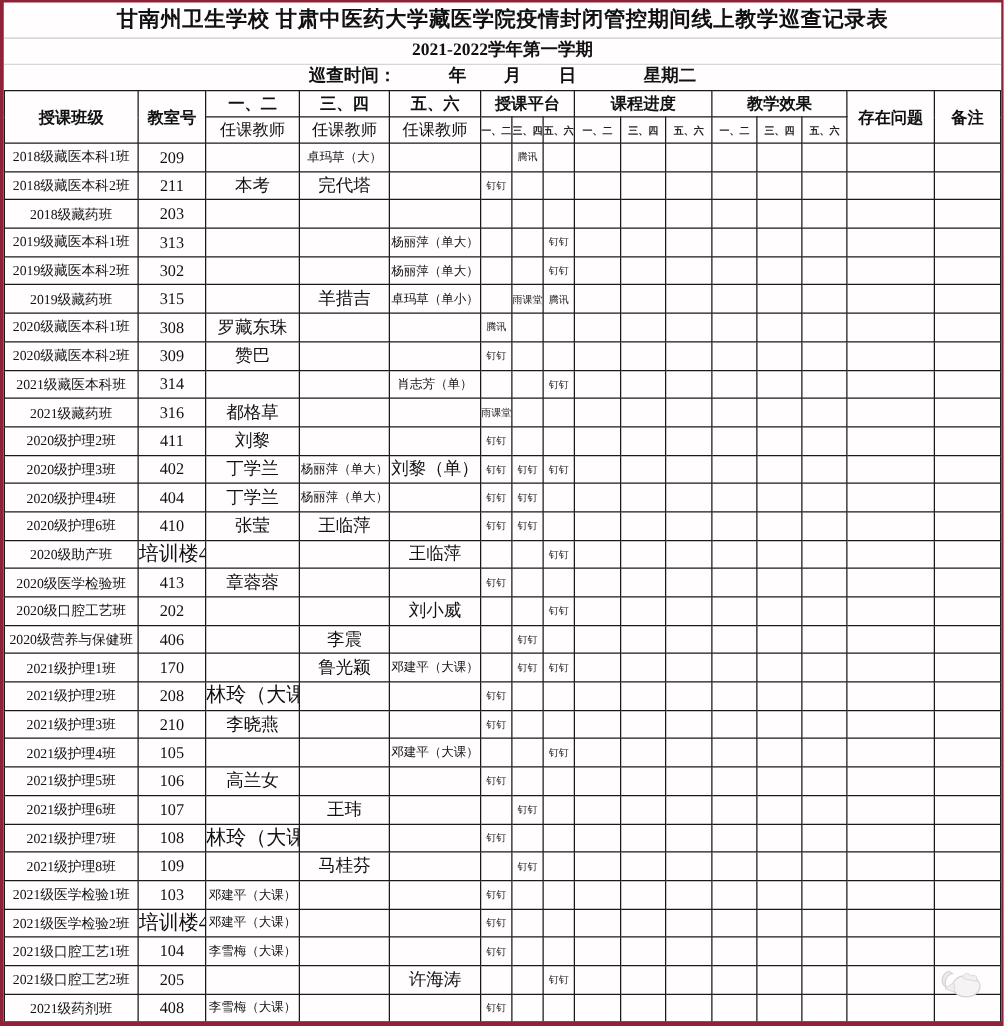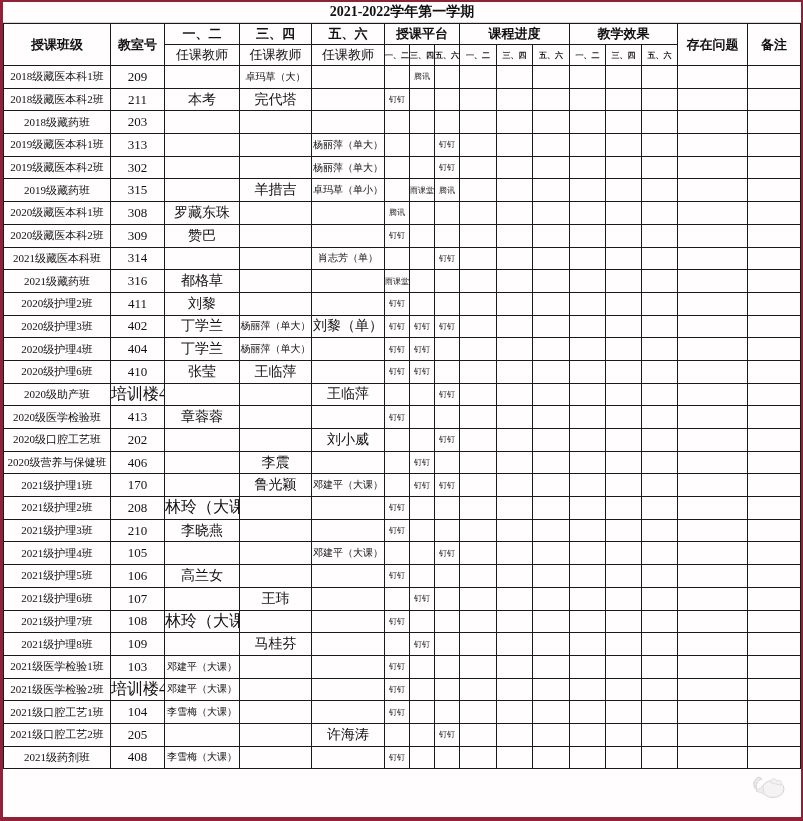--- a/index.html
+++ b/index.html
@@ -63,23 +63,27 @@
     font-size:23px;font-weight:bold;letter-spacing:1px;
     color:#efecec;
     text-shadow:1.5px 1.5px 1px #b9b5b5, -1px -1px 0 #ffffff;
   }
 </style>
 </head>
 <body>
 
 <div class="page">
 
+  <div class="title-row">甘南州卫生学校 甘肃中医药大学藏医学院疫情封闭管控期间线上教学巡查记录表</div>
 
   <div class="subtitle-row">2021-2022学年第一学期</div>
 
+  <div class="time-row">
+    <span>巡查时间：</span><span class="sp-a">年</span><span class="sp-b">月</span><span class="sp-b">日</span><span class="sp-c">星期二</span>
+  </div>
 
   <table class="grid">
     <colgroup>
       <col style="width:107px">
         <col style="width:54px">
       <col style="width:75px">
         <col style="width:72px">
         <col style="width:73px">
       <col style="width:25px">
         <col style="width:25px">

